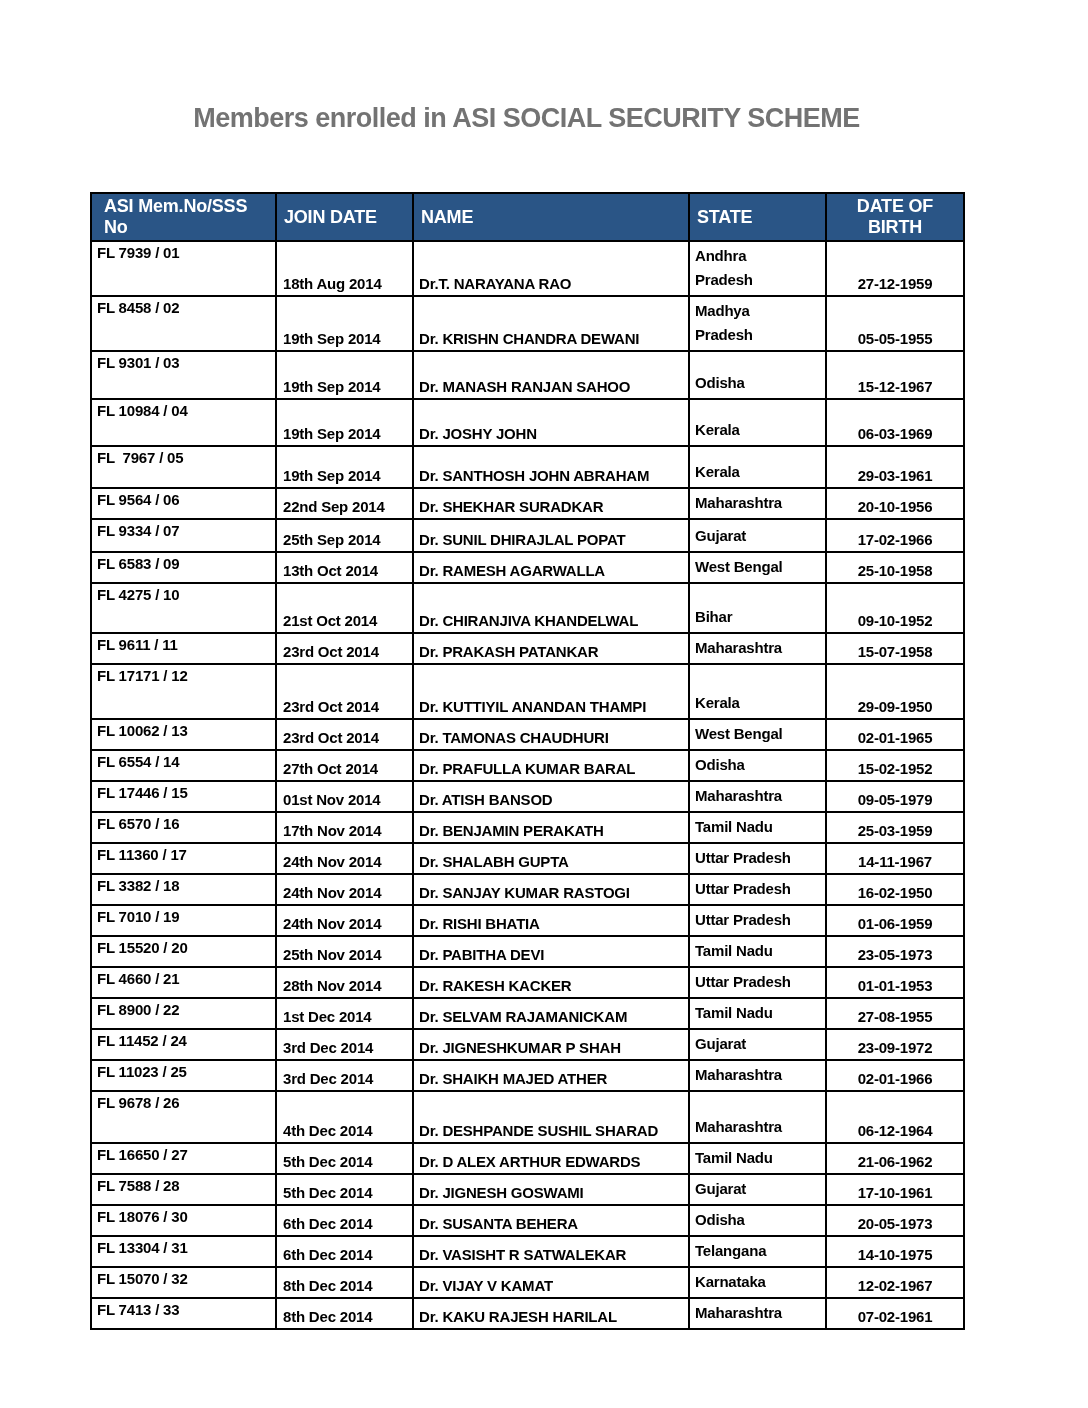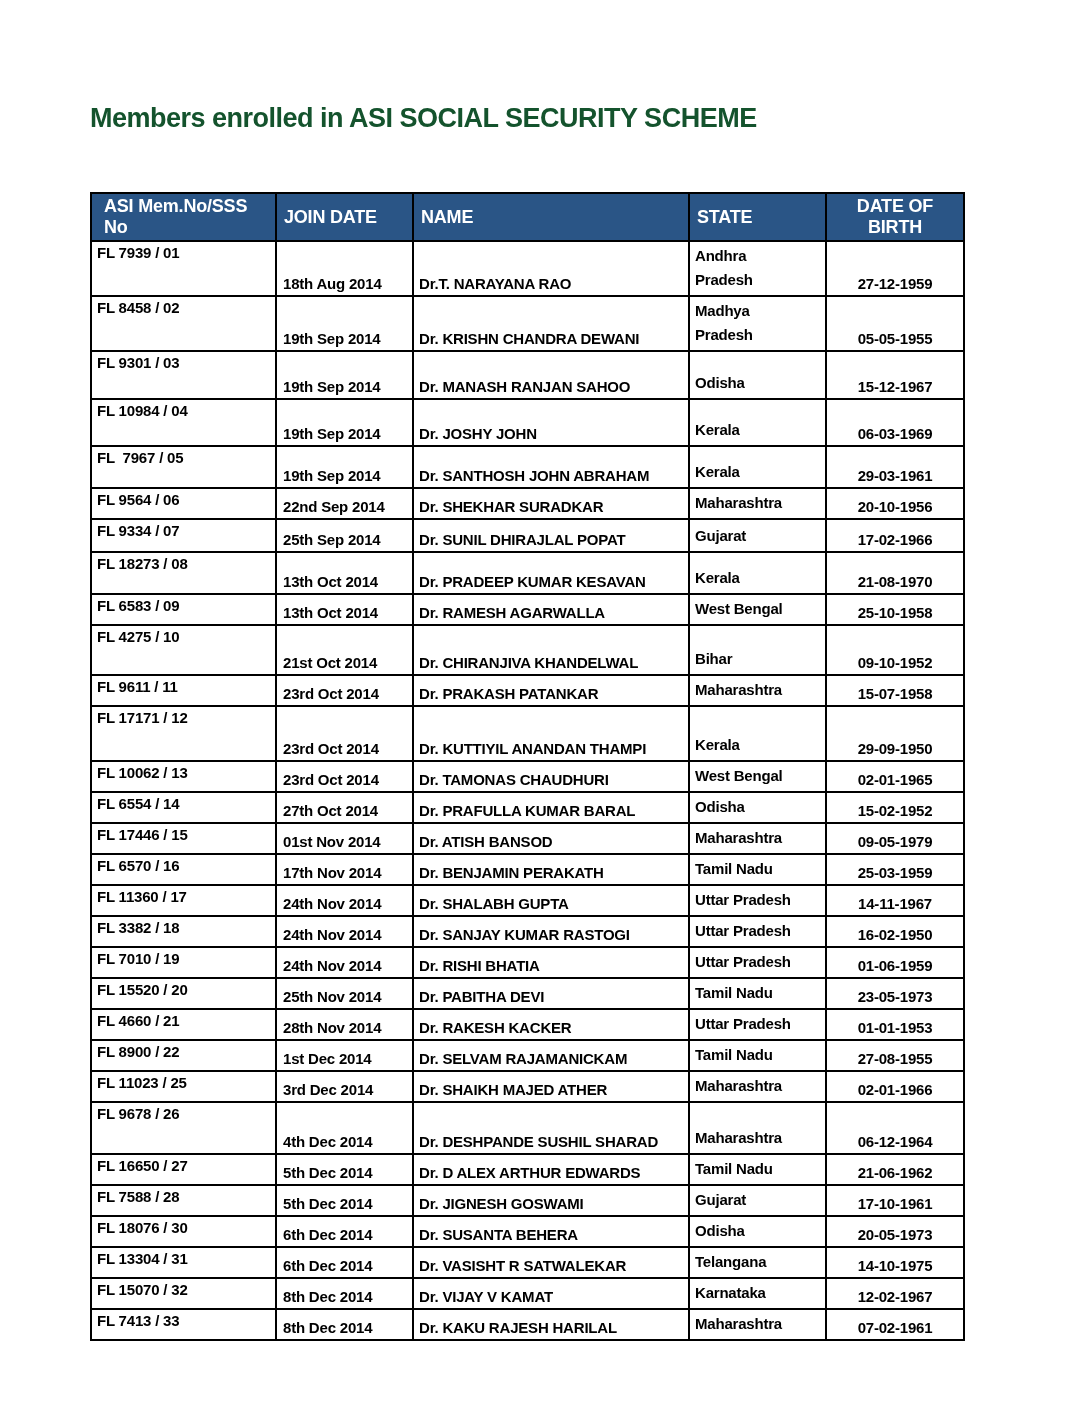--- a/index.html
+++ b/index.html
@@ -17,24 +17,25 @@
     font-family:"Liberation Sans", sans-serif;
     color:var(--text);
   }
   .doc{
     margin:103px 0 0 90px;
     width:873px;
   }
   .page-title{
     font-size:27px;
     font-weight:bold;
+    text-align:center;
     line-height:30px;
     letter-spacing:-0.5px;
-    color:#14532d;
-    margin:0;
+    color:#737373;
+    margin:16px;
   }
   table.members{
     margin-top:59px;
     border-collapse:collapse;
     table-layout:fixed;
     width:873px;
     font-size:15px;
     font-weight:bold;
     letter-spacing:-0.2px;
   }
@@ -151,27 +152,20 @@
           <td class="cell-state">Maharashtra</td>
           <td class="cell-dob">20-10-1956</td>
         </tr>
         <tr style="height: 33px;">
           <td class="cell-mem">FL 9334 / 07</td>
           <td class="cell-join">25th Sep 2014</td>
           <td class="cell-name">Dr. SUNIL DHIRAJLAL POPAT</td>
           <td class="cell-state">Gujarat</td>
           <td class="cell-dob">17-02-1966</td>
         </tr>
-        <tr style="height: 42px;">
-          <td class="cell-mem">FL 18273 / 08</td>
-          <td class="cell-join">13th Oct 2014</td>
-          <td class="cell-name">Dr. PRADEEP KUMAR KESAVAN</td>
-          <td class="cell-state">Kerala</td>
-          <td class="cell-dob">21-08-1970</td>
-        </tr>
         <tr style="height: 25px;">
           <td class="cell-mem">FL 6583 / 09</td>
           <td class="cell-join">13th Oct 2014</td>
           <td class="cell-name">Dr. RAMESH AGARWALLA</td>
           <td class="cell-state">West Bengal</td>
           <td class="cell-dob">25-10-1958</td>
         </tr>
         <tr style="height: 50px;">
           <td class="cell-mem">FL 4275 / 10</td>
           <td class="cell-join">21st Oct 2014</td>
@@ -257,20 +251,27 @@
           <td class="cell-dob">01-01-1953</td>
         </tr>
         <tr style="height: 26px;">
           <td class="cell-mem">FL 8900 / 22</td>
           <td class="cell-join">1st Dec 2014</td>
           <td class="cell-name">Dr. SELVAM RAJAMANICKAM</td>
           <td class="cell-state">Tamil Nadu</td>
           <td class="cell-dob">27-08-1955</td>
         </tr>
         <tr style="height: 26px;">
+          <td class="cell-mem">FL 11452 / 24</td>
+          <td class="cell-join">3rd Dec 2014</td>
+          <td class="cell-name">Dr. JIGNESHKUMAR P SHAH</td>
+          <td class="cell-state">Gujarat</td>
+          <td class="cell-dob">23-09-1972</td>
+        </tr>
+        <tr style="height: 26px;">
           <td class="cell-mem">FL 11023 / 25</td>
           <td class="cell-join">3rd Dec 2014</td>
           <td class="cell-name">Dr. SHAIKH MAJED ATHER</td>
           <td class="cell-state">Maharashtra</td>
           <td class="cell-dob">02-01-1966</td>
         </tr>
         <tr style="height: 52px;">
           <td class="cell-mem">FL 9678 / 26</td>
           <td class="cell-join">4th Dec 2014</td>
           <td class="cell-name">Dr. DESHPANDE SUSHIL SHARAD</td>

